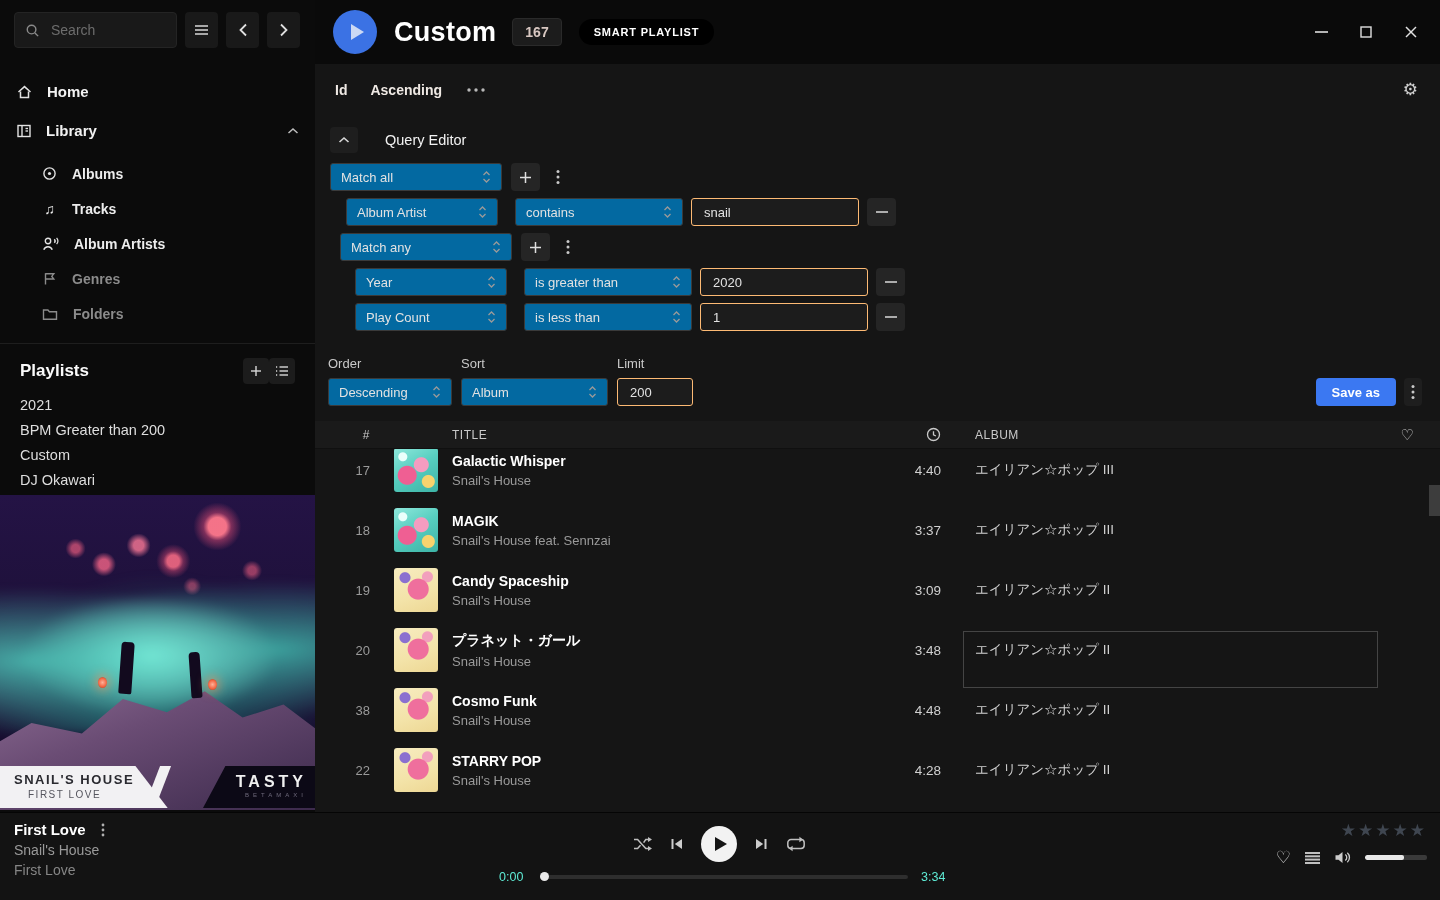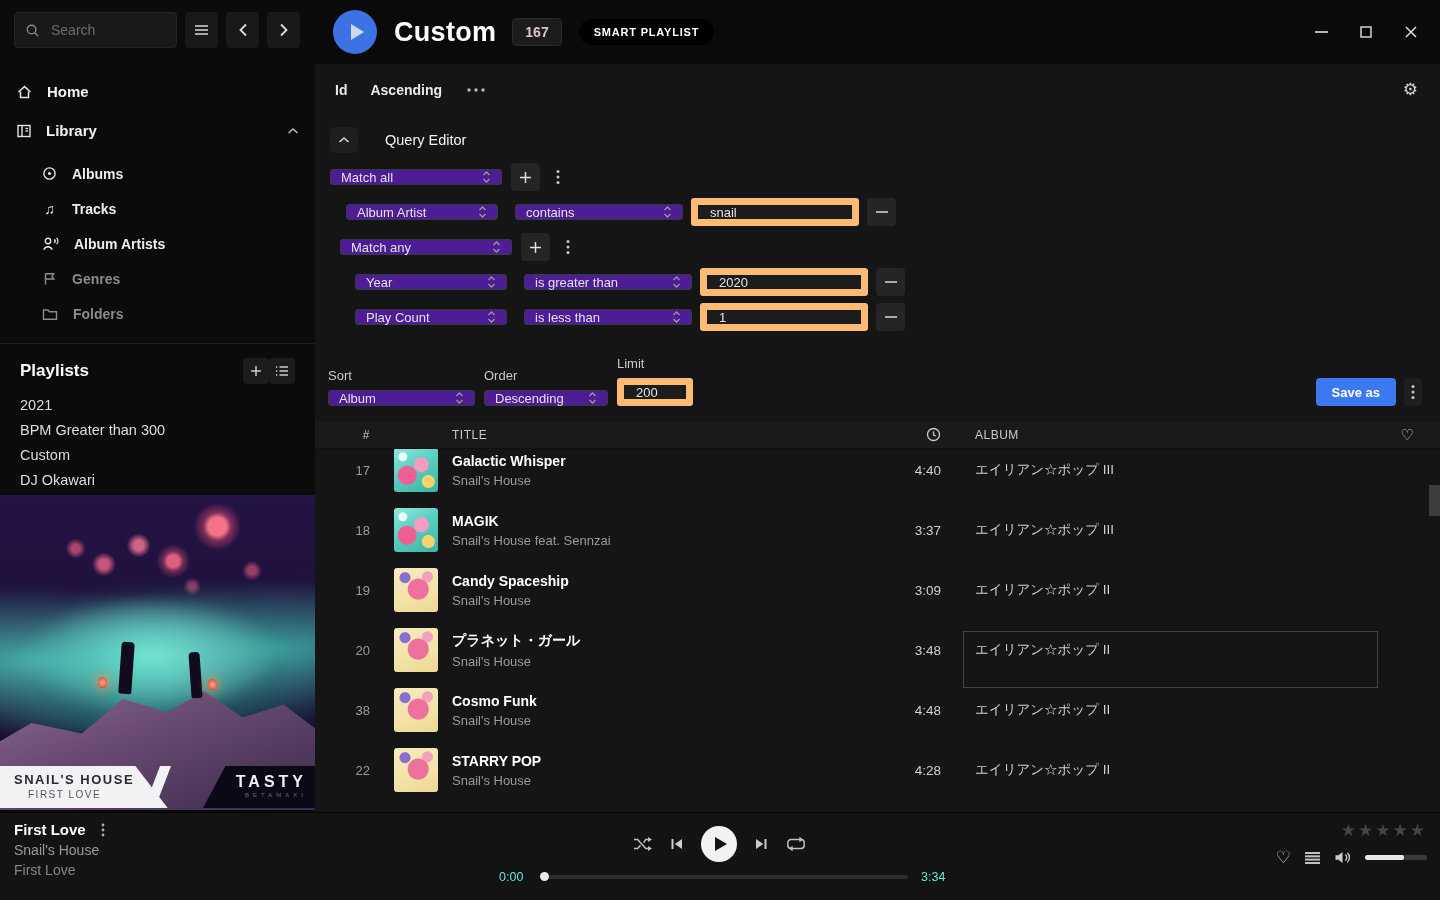--- a/index.html
+++ b/index.html
@@ -89,23 +89,23 @@
   .toolbar { height:51px; display:flex; align-items:center; padding:0 22px 0 20px; }
   .tb-sort { font-size:14px; font-weight:bold; color:#efe9e4; margin-right:23px; }
   .tb-more { margin-left:1px; }
   .tb-gear { margin-left:auto; font-size:17px; color:#cfcfcf; line-height:1; }
 
   .query { padding-left:15px; }
   .qe-head { display:flex; align-items:center; gap:27px; height:28px; margin-top:11px; }
   .box-btn { width:28px; height:26px; background:#1e1e1e; border-radius:4px; display:flex; align-items:center; justify-content:center; }
   .qe-title { font-size:14.5px; color:#f2f2f2; }
 
-  .select { height:16px; background:#4c1d95; border:1px solid #3a3a3a; border-radius:3px;
+  .select { height:28px; background:#0369a1; border:1px solid #3a3a3a; border-radius:3px;
     display:flex; align-items:center; justify-content:space-between; padding:0 10px; font-size:13px; color:#e2e2e2; }
-  .field-input { height:28px; background:#1c1c1c; border:7px solid #fdba74; border-radius:3px; display:flex; align-items:center; padding:0 10px; }
+  .field-input { height:28px; background:#1c1c1c; border:1px solid #fdba74; border-radius:3px; display:flex; align-items:center; padding:0 10px; }
   .field-input input { background:transparent; border:none; outline:none; color:#e2e2e2; font-size:13px; width:100%; font-family:"Liberation Sans",sans-serif; }
   .sq-btn { width:29px; height:28px; background:#252525; border-radius:4px; display:flex; align-items:center; justify-content:center; }
   .kebab-btn { width:18px; height:28px; display:flex; align-items:center; justify-content:center; }
 
   .group-head { display:flex; align-items:center; gap:9px; margin-top:7px; }
   .group-head.first { margin-top:9px; }
   .group-head.g2 { margin-left:10px; }
   .rule { display:flex; align-items:center; gap:8px; margin-top:7px; }
   .rule.g1 { margin-left:16px; }
   .rule.g2 { margin-left:25px; }
@@ -329,21 +329,21 @@
                 <line x1="4.5" y1="10" x2="13" y2="10"></line>
                 <line x1="1" y1="2" x2="2.2" y2="2"></line>
                 <line x1="1" y1="6" x2="2.2" y2="6"></line>
                 <line x1="1" y1="10" x2="2.2" y2="10"></line>
               </g>
             </svg>
         </span>
       </div>
     </div>
     <div class="playlist-item">2021</div>
-    <div class="playlist-item">BPM Greater than 300</div>
+    <div class="playlist-item">BPM Greater than 200</div>
     <div class="playlist-item">Custom</div>
     <div class="playlist-item">DJ Okawari</div>
     <div class="playlist-item">Favorites</div>
 
     <div class="np-art">
       <div class="art-sky"></div>
       <div class="art-foliage"></div>
       <div class="art-rocks"></div>
       <div class="art-fig art-fig-left"></div>
       <div class="art-fig art-fig-right"></div>
@@ -560,35 +560,35 @@
         <div class="sq-btn">
           <svg width="12" height="2" viewBox="0 0 12 2">
               <line x1="0" y1="1" x2="12" y2="1" stroke="#d0d0d0" stroke-width="1.6"></line>
             </svg>
         </div>
       </div>
     </div>
 
     <div class="sortrow">
       <div class="stack">
+        <label>Order</label>
+        <div class="select w-order">
+          <span>Descending</span>
+          <svg width="9" height="16" viewBox="0 0 9 16">
+              <g fill="none" stroke="#9a9a9a" stroke-width="1.3">
+                <path d="M1.5 6 4.5 3 7.5 6"></path>
+                <path d="M1.5 10 4.5 13 7.5 10"></path>
+              </g>
+            </svg>
+        </div>
+      </div>
+      <div class="stack">
         <label>Sort</label>
         <div class="select w-sort">
           <span>Album</span>
-          <svg width="9" height="16" viewBox="0 0 9 16">
-              <g fill="none" stroke="#9a9a9a" stroke-width="1.3">
-                <path d="M1.5 6 4.5 3 7.5 6"></path>
-                <path d="M1.5 10 4.5 13 7.5 10"></path>
-              </g>
-            </svg>
-        </div>
-      </div>
-      <div class="stack">
-        <label>Order</label>
-        <div class="select w-order">
-          <span>Descending</span>
           <svg width="9" height="16" viewBox="0 0 9 16">
               <g fill="none" stroke="#9a9a9a" stroke-width="1.3">
                 <path d="M1.5 6 4.5 3 7.5 6"></path>
                 <path d="M1.5 10 4.5 13 7.5 10"></path>
               </g>
             </svg>
         </div>
       </div>
       <div class="stack">
         <label>Limit</label>

